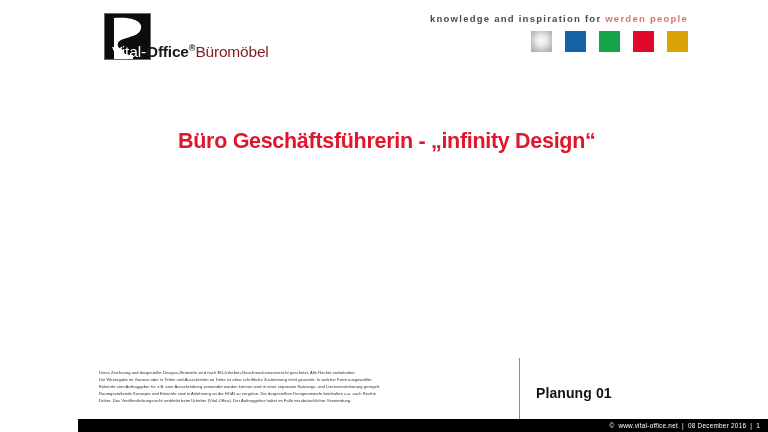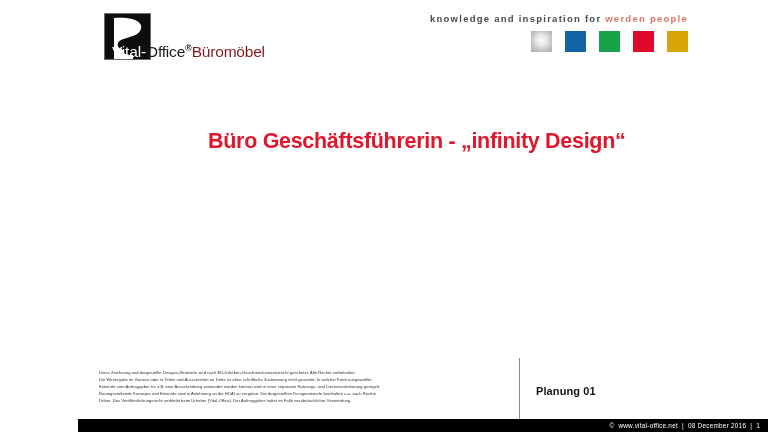--- a/index.html
+++ b/index.html
@@ -38,21 +38,21 @@
     white-space: nowrap;
   }
   .wm-vital {
     color: #ffffff;
     font-weight: 400;
     letter-spacing: -0.2px;
   }
   .wm-dash { color: #ffffff; }
   .wm-office {
     color: #1a1a1a;
-    font-weight: 400;
+    font-weight: 700;
     letter-spacing: -0.2px;
   }
   .wm-reg {
     color: #1a1a1a;
     font-weight: 700;
     font-size: 9px;
     vertical-align: super;
   }
   .wm-buero {
     color: #7f1d1d;
@@ -98,21 +98,21 @@
     top: 128px;
   }
   .title-line {
     font-size: 21.5px;
     font-weight: 700;
     line-height: 26px;
     white-space: nowrap;
     letter-spacing: -0.3px;
   }
   .title-line.l1 { color: #141414; }
-  .title-line.l2 { color: #e1152b; margin-left: 30px; }
+  .title-line.l2 { color: #e1152b; }
   .title-line.l3 { color: #141414; }
 
   
   .fineprint {
     position: absolute;
     left: 99px;
     top: 369px;
     width: 412px;
     font-size: 4.1px;
     line-height: 7.1px;
@@ -127,21 +127,21 @@
     left: 519px;
     top: 358px;
     width: 1px;
     height: 61px;
     background: #8c8c8c;
   }
   .planung-label {
     position: absolute;
     left: 536px;
     top: 385px;
-    font-size: 11px;
+    font-size: 14px;
     font-weight: 700;
     color: #141414;
     letter-spacing: 0.1px;
     white-space: nowrap;
     text-align: right;
   }
 
   
   .footer-bar {
     position: absolute;

